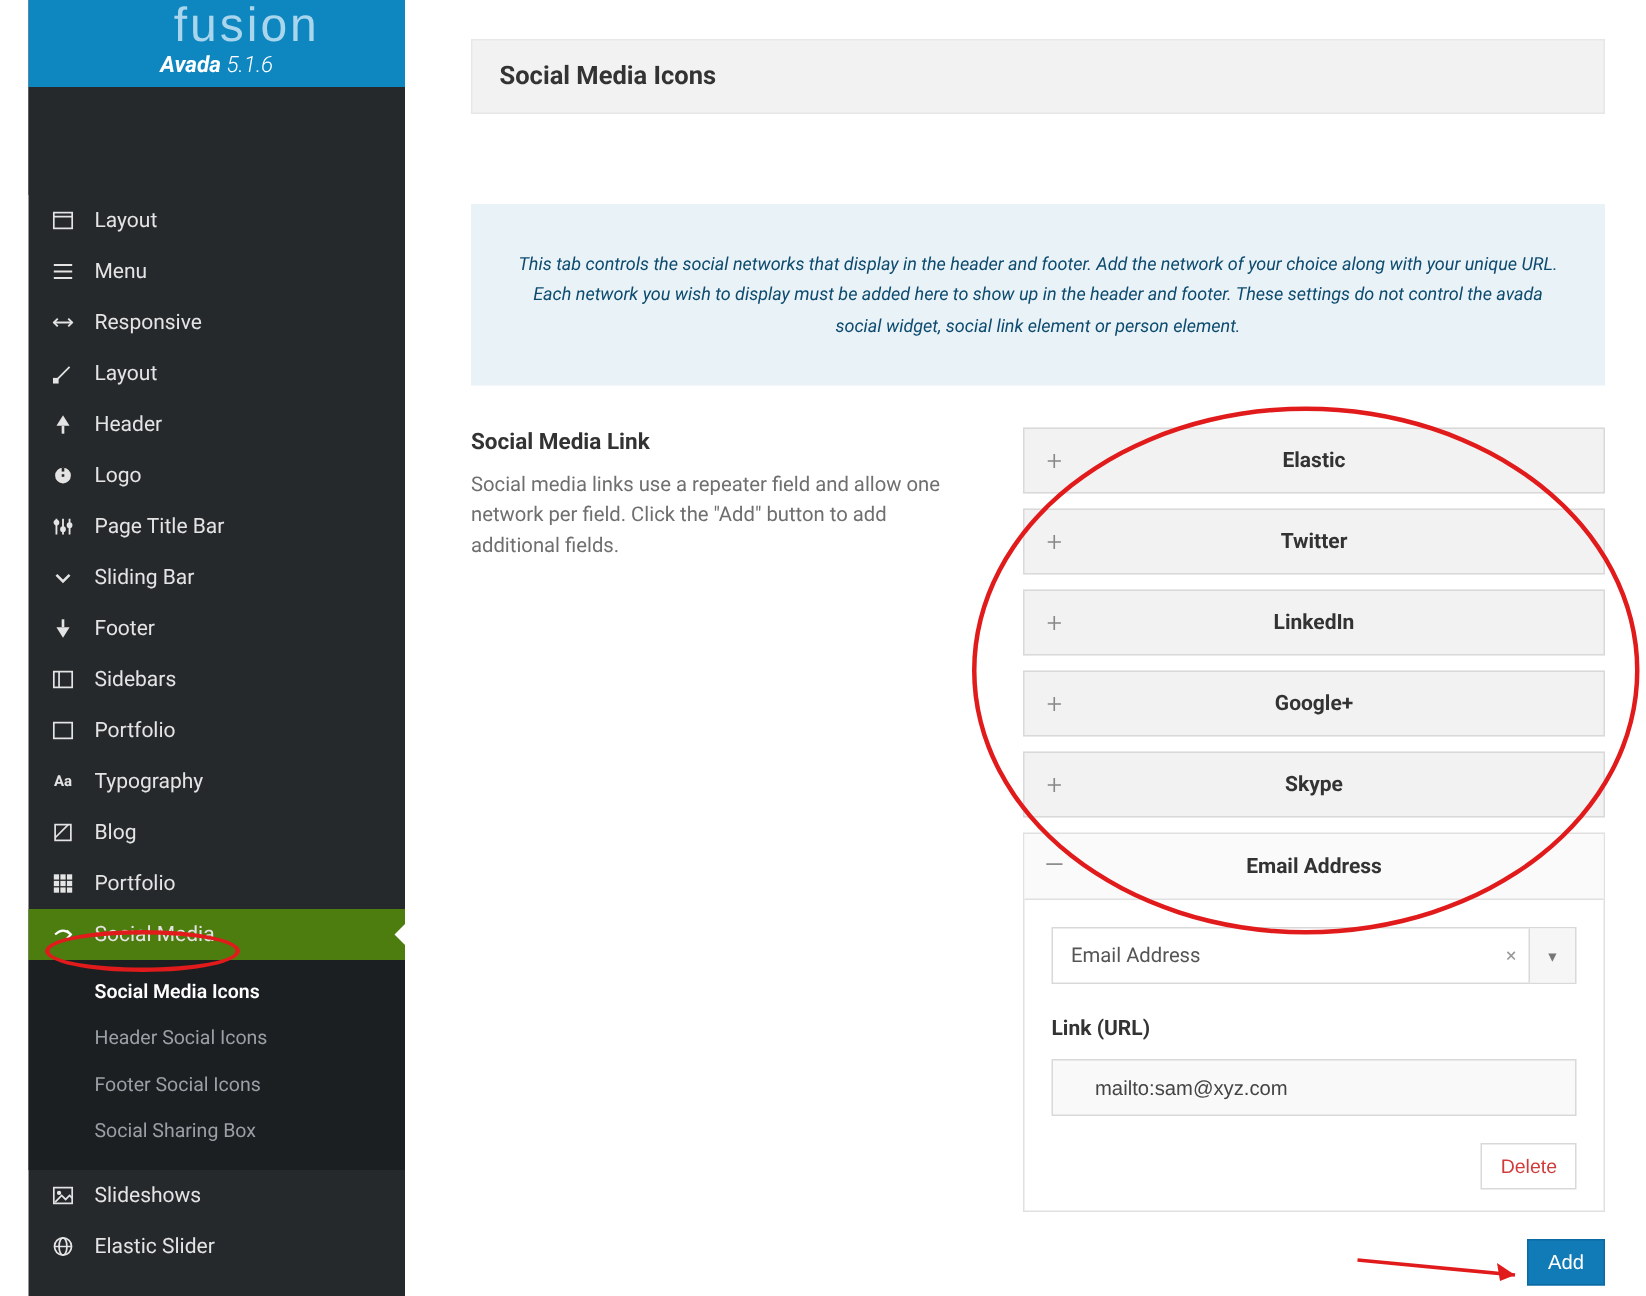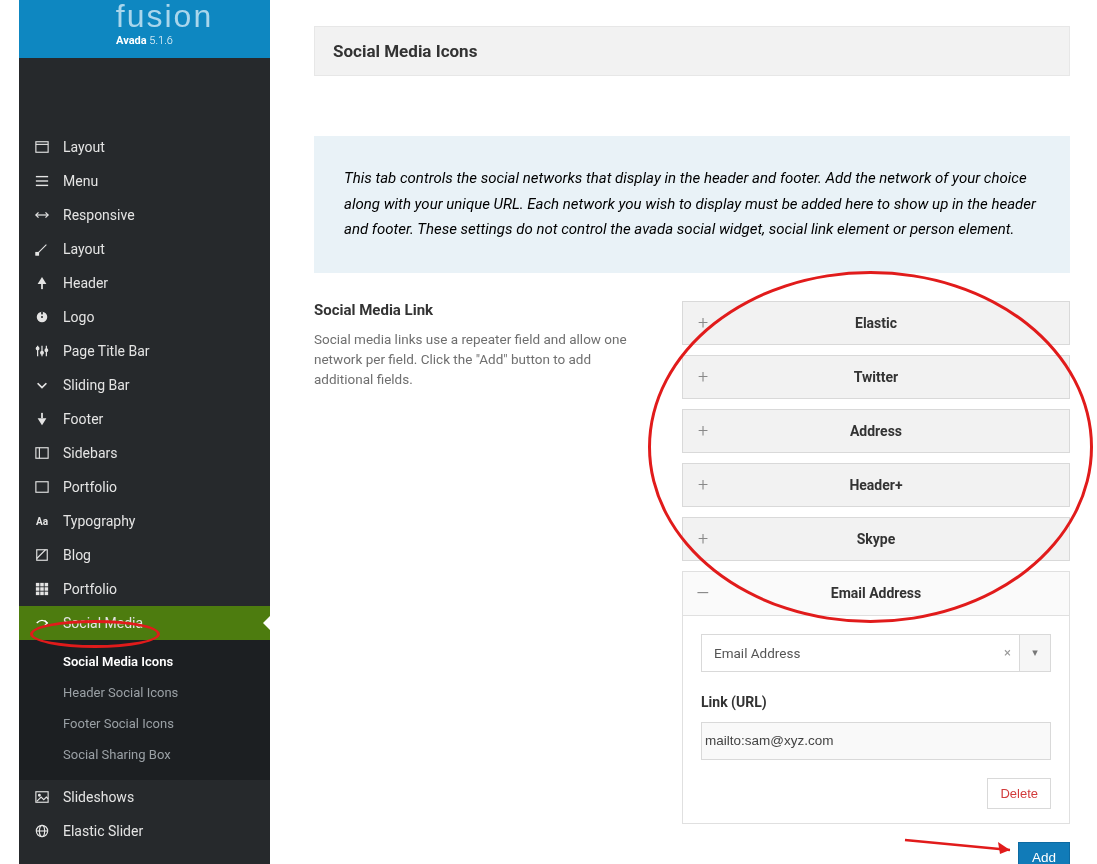--- a/index.html
+++ b/index.html
@@ -29,22 +29,23 @@
   .brand-logo {
     font-family: "Segoe UI Light", "Segoe UI", sans-serif;
     font-weight: 200;
     font-size: 32px;
     letter-spacing: 2px;
     color: #a9d6ec;
     line-height: 32px;
     padding-left: 40px;
   }
   .brand-sub {
-    font-size: 11px;
+    font-size: 15px;
     margin-top: 2px;
+    font-style: italic;
   }
   .brand-sub .bold { font-weight: 700; }
   .brand-sub .ver { font-weight: 300; }
   .menu-gap { height: 72px; background: #26292c; }
   .side-item {
     display: flex;
     align-items: center;
     height: 34px;
     padding-left: 16px;
     color: #e4e4e4;
@@ -101,25 +102,25 @@
     border: 1px solid #e7e7e7;
     padding: 14px 18px;
     font-size: 17px;
     font-weight: 700;
     color: #333;
   }
   .info-box {
     margin-top: 60px;
     background: #e9f2f7;
     padding: 30px 30px;
-    color: #000000;
+    color: #0c4a6e;
     font-style: italic;
-    font-size: 15px;
+    font-size: 12px;
     line-height: 1.7;
-    text-align: left;
+    text-align: center;
   }
   .field-row {
     display: flex;
     margin-top: 28px;
   }
   .field-left {
     width: 368px;
     padding-right: 30px;
   }
   .field-left h3 {
@@ -214,21 +215,21 @@
     font-weight: 700;
     font-size: 14px;
     color: #333;
     margin: 22px 0 12px 0;
   }
   .text-input {
     border: 1px solid #d9d9d9;
     background: #f9f9f9;
     height: 38px;
     width: 100%;
-    padding: 0 3px;
+    padding: 0 28px;
     font-size: 13.5px;
     color: #444;
   }
   .delete-btn {
     float: right;
     margin-top: 18px;
     border: 1px solid #d9d9d9;
     background: #fff;
     color: #d23b3b;
     font-size: 13px;
@@ -459,25 +460,25 @@
       <div class="repeater-item">
         <span class="toggler">+</span>
         <span class="rlabel">Elastic</span>
       </div>
       <div class="repeater-item">
         <span class="toggler">+</span>
         <span class="rlabel">Twitter</span>
       </div>
       <div class="repeater-item">
         <span class="toggler">+</span>
-        <span class="rlabel">Address</span>
+        <span class="rlabel">LinkedIn</span>
       </div>
       <div class="repeater-item">
         <span class="toggler">+</span>
-        <span class="rlabel">Header+</span>
+        <span class="rlabel">Google+</span>
       </div>
       <div class="repeater-item">
         <span class="toggler">+</span>
         <span class="rlabel">Skype</span>
       </div>
 
       <div class="repeater-expanded">
         <div class="head">
           <span class="toggler">–</span>
           <span class="rlabel">Email Address</span>

